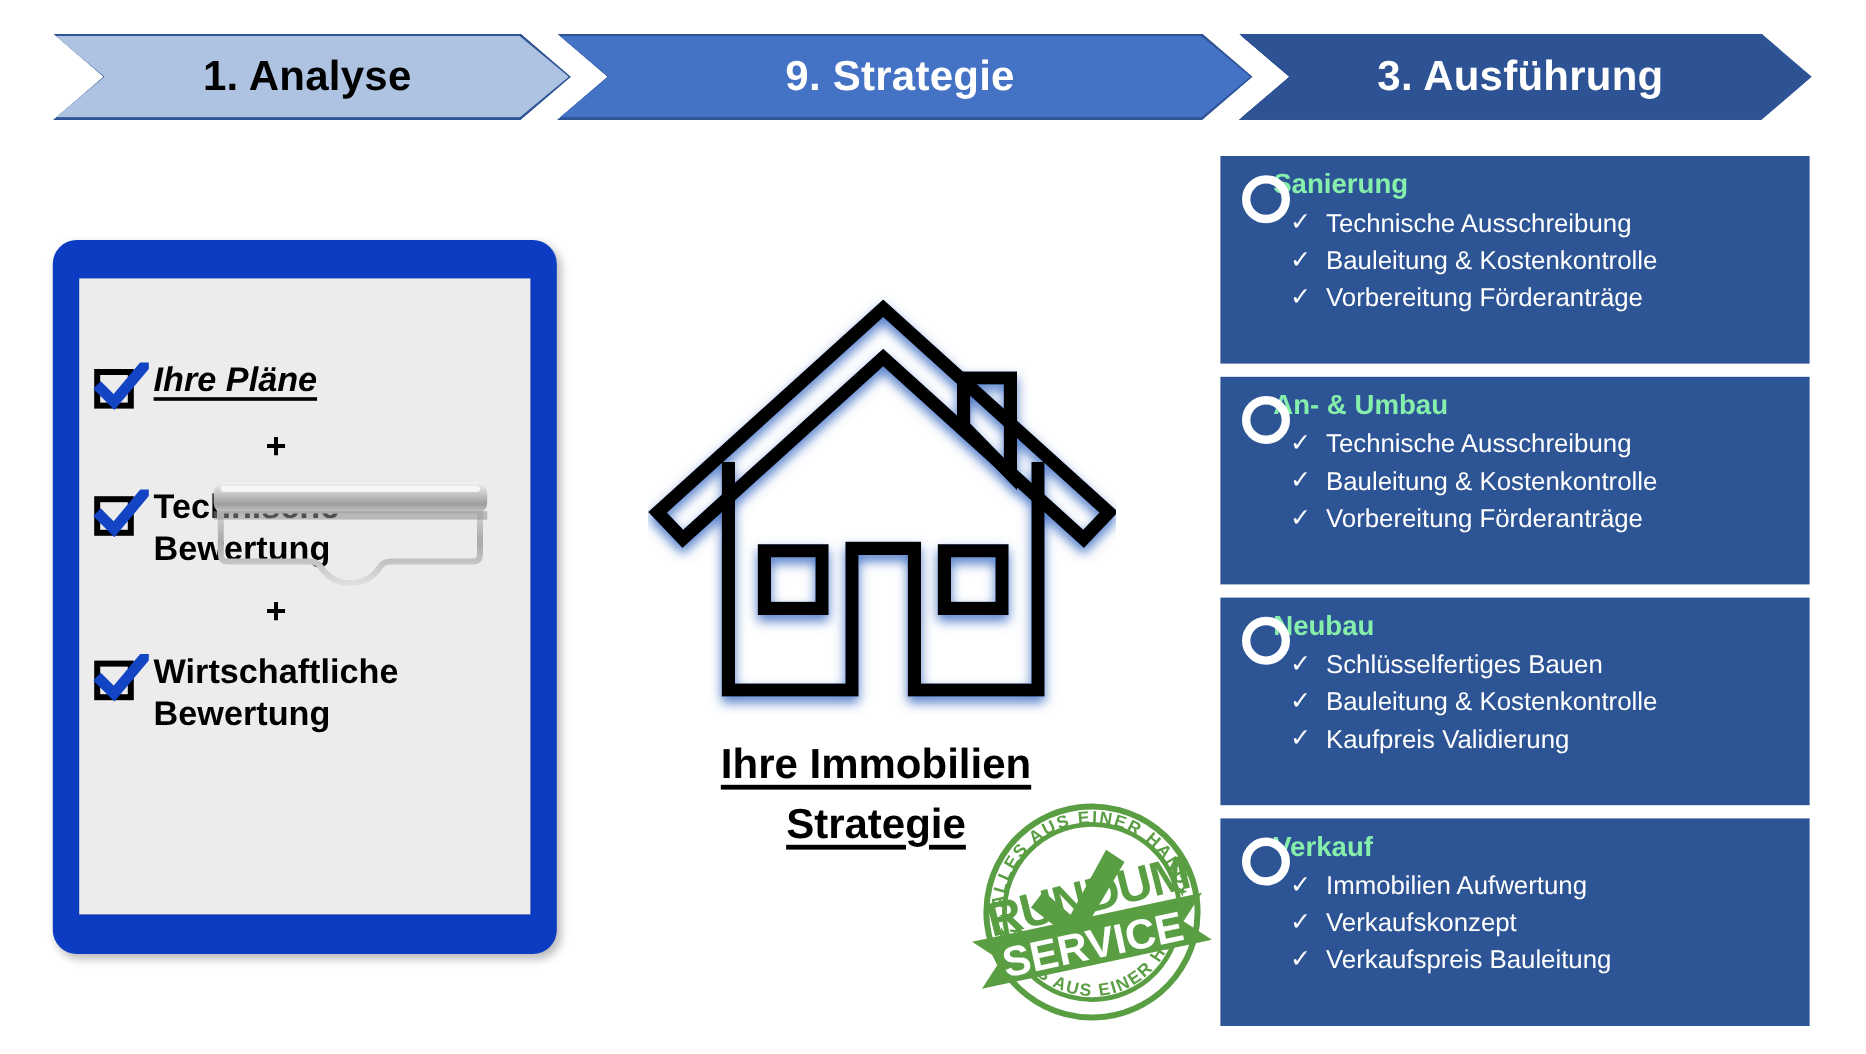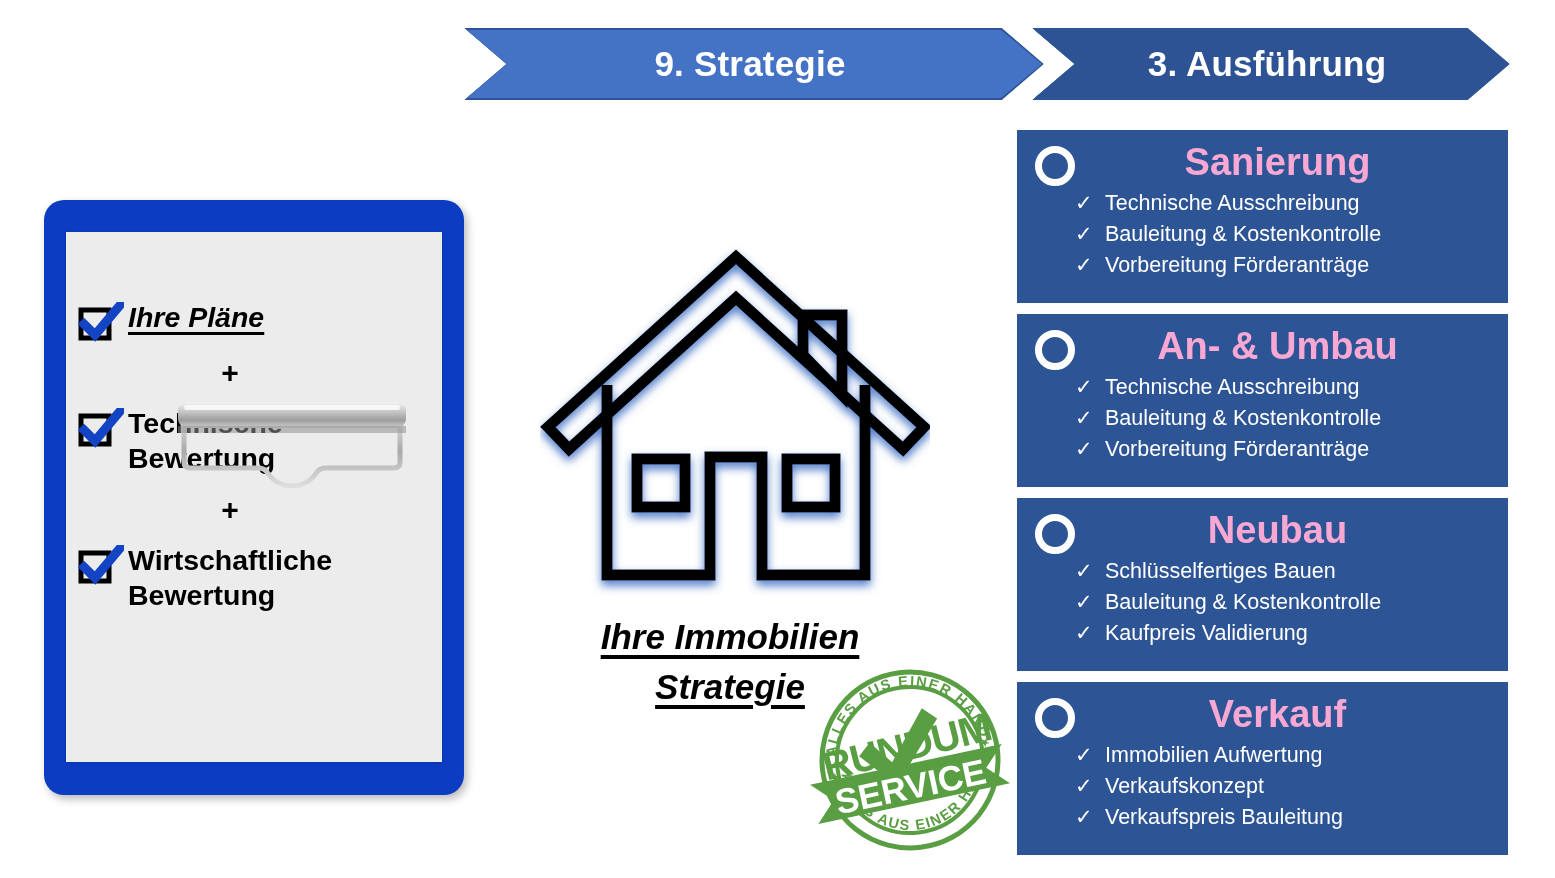--- a/index.html
+++ b/index.html
@@ -141,21 +141,20 @@
   #strategy-caption {
     position: absolute;
     left: 500px; top: 612px;
     width: 460px;
     text-align: center;
   }
   #strategy-caption .cap-line {
     display: block;
     font-size: 35px;
     font-weight: bold;
-    font-style: italic;
     text-decoration: underline;
     text-underline-offset: 6px;
     text-decoration-thickness: 4px;
     line-height: 1.42;
     color: #000;
   }
 
   
   #service-stamp {
     position: absolute;
@@ -182,23 +181,22 @@
   .svc-bullet-icon {
     position: absolute;
     left: 18px; top: 16px;
     width: 40px; height: 40px;
     border: 7px solid #ffffff;
     border-radius: 50%;
     box-sizing: border-box;
   }
   .svc-title {
     display: block;
-    text-align: center;
-    color: #f9a8d4;
-    font-size: 38px;
+    color: #86efac;
+    font-size: 23px;
     font-weight: bold;
     line-height: 1.16;
     padding-left: 30px;
   }
   .svc-items {
     margin: 4px 0 0 0;
     padding: 0 0 0 44px;
     list-style: none;
   }
   .svc-item {
@@ -214,20 +212,23 @@
     left: 0; top: 0;
     color: #ffffff;
     font-size: 21px;
     line-height: 1.44;
   }
 </style>
 </head>
 <body>
 
 <div id="process-header">
+  <div class="proc-arrow" id="proc-arrow-1">
+    <span class="proc-label">1. Analyse</span>
+  </div>
   <div class="proc-arrow" id="proc-arrow-2">
     <span class="proc-label">9. Strategie</span>
   </div>
   <div class="proc-arrow" id="proc-arrow-3">
     <span class="proc-label">3. Ausführung</span>
   </div>
 </div>
 
 <div id="clipboard">
   <div id="clipboard-page"></div>

